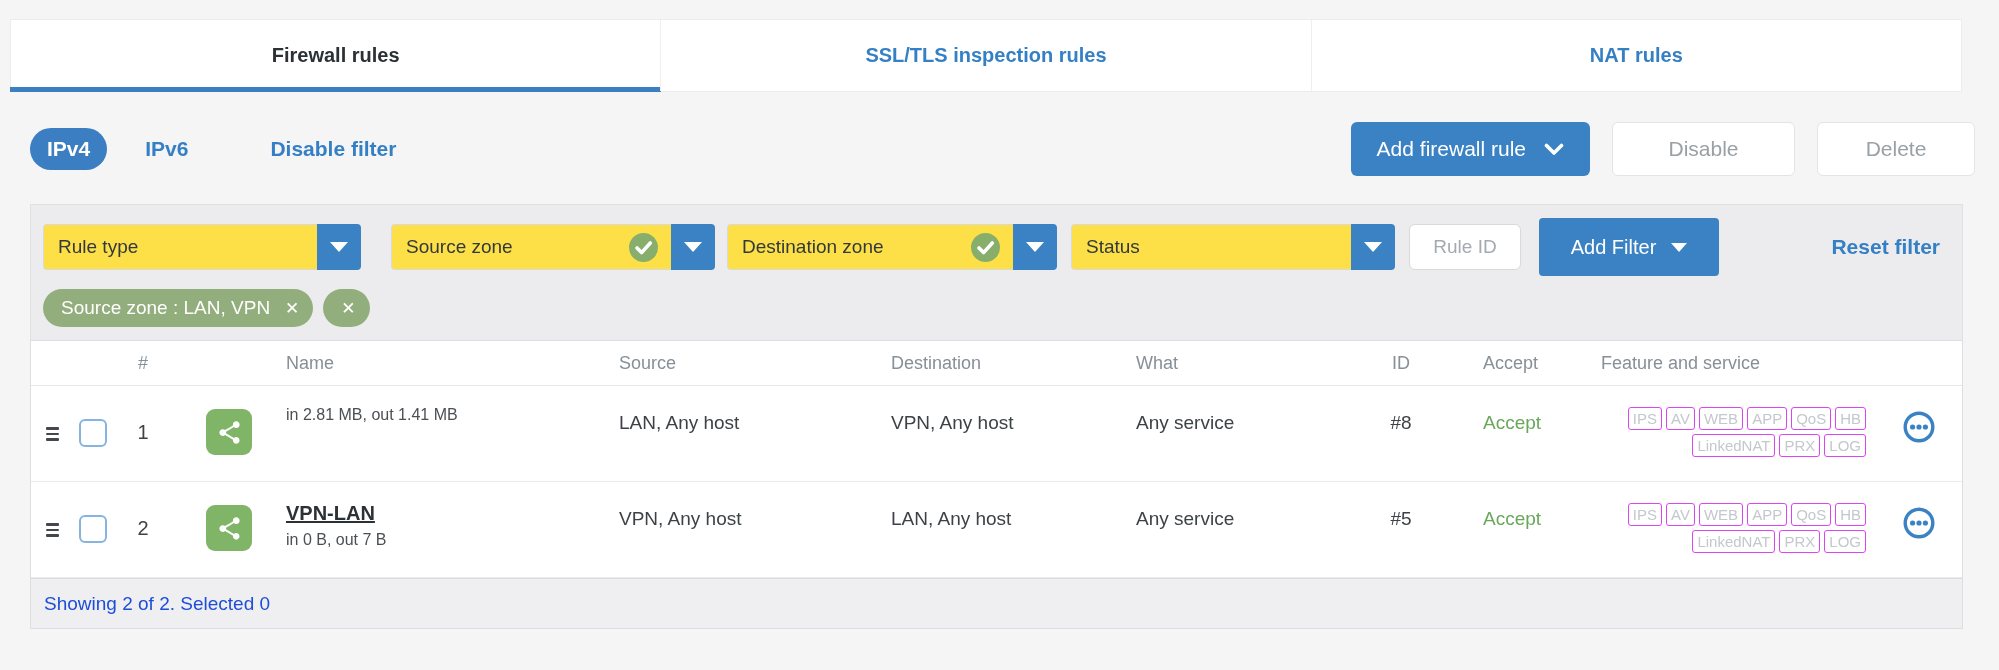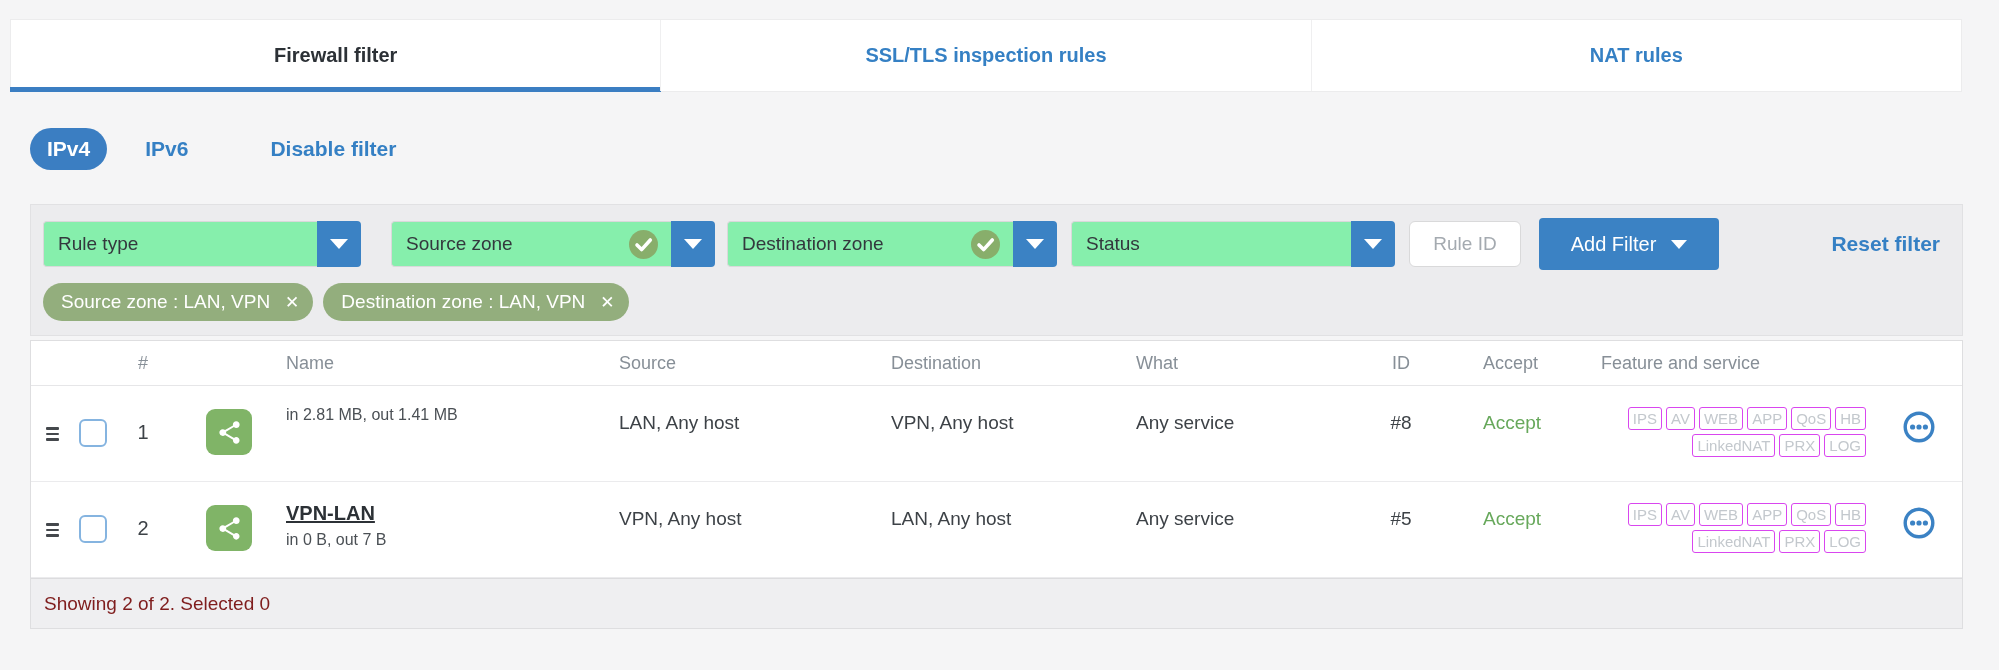--- a/index.html
+++ b/index.html
@@ -30,36 +30,36 @@
   .btn-primary { background:#3b82c4; color:#fff; border:none; padding:0 26px; gap:18px; }
   .btn-plain { background:#fff; color:#9aa0a6; border:1px solid #e4e4e5; }
   .btn-disable { width:183px; }
   .btn-delete { width:158px; }
 
   
   .filter-panel { position:absolute; left:30px; top:204px; width:1933px;
                   background:#ececee; border:1px solid #e1e1e3; padding:13px 12px 14px; }
   .filter-row { display:flex; align-items:center; }
   .dd { display:flex; height:46px; cursor:pointer; }
-  .dd-field { background:#86efac; border:1px solid #d9d9da; border-right:none;
+  .dd-field { background:#fde047; border:1px solid #d9d9da; border-right:none;
               border-radius:4px 0 0 4px; display:flex; align-items:center;
               justify-content:space-between; padding:0 12px 0 14px; font-size:19px; color:#33383d; }
   .dd-caret { width:44px; background:#3b82c4; border-radius:0 4px 4px 0;
               display:flex; align-items:center; justify-content:center; }
   .tri-down { width:0; height:0; border-left:9px solid transparent;
               border-right:9px solid transparent; border-top:10px solid #fff; }
   .tri-down.sm { border-left-width:8px; border-right-width:8px; border-top-width:9px; }
   .w1 .dd-field { width:274px; } .w2 .dd-field { width:280px; }
   .w3 .dd-field { width:286px; } .w4 .dd-field { width:280px; }
   .m30 { margin-right:30px; } .m12 { margin-right:12px; } .m14 { margin-right:14px; }
   .ruleid { width:112px; height:46px; border:1px solid #d9d9da; border-radius:6px;
             background:#fff; text-align:center; font-size:19px; color:#5a5f64;
             font-family:inherit; margin-right:18px; outline:none; }
   .ruleid::placeholder { color:#a4aab0; }
-  .btn-addfilter { min-width:180px; height:52px; background:#3b82c4; border:none;
+  .btn-addfilter { min-width:180px; height:58px; background:#3b82c4; border:none;
                    border-radius:4px; color:#fff; font-size:20px; padding:12px 24px;
                    display:flex; align-items:center; justify-content:center; gap:15px; cursor:pointer; font-family:inherit; }
   .reset { margin-left:auto; margin-right:10px; color:#3580c4; font-weight:700;
            font-size:21px; cursor:pointer; }
   .chip-row { margin-top:13px; display:flex; gap:10px; }
   .chip { background:#93ae7d; color:#fff; font-size:19px; height:38px; border-radius:19px;
           display:flex; align-items:center; padding:0 14px 0 18px; gap:15px; }
   .chip-x { font-weight:700; font-size:17px; cursor:pointer; line-height:1; }
 
   
@@ -94,43 +94,53 @@
   .name-wrap { margin-top:20px; }
   .name-main { font-size:20px; font-weight:700; color:#2c3136; text-decoration:underline; cursor:pointer; }
   .name-sub  { font-size:16px; color:#4b5055; margin-top:6px; }
   .cell-txt  { margin-top:26px; }
   .action-txt{ margin-top:26px; color:#67a85b; font-weight:400; }
   .badges { margin-top:19px; line-height:1.15; }
   .badge { display:inline-block; border:1px solid #d946ef; color:#c3c8cd; font-size:15px;
            line-height:21px; padding:0 4px; border-radius:3px; margin:2px 2px; }
   .menu-btn { margin-top:24px; cursor:pointer; height:34px; }
   .tfoot { height:50px; background:#efeff1; border-top:1px solid #dcdcde;
-           display:flex; align-items:center; padding-left:13px; font-size:19px; color:#7f1d1d; }
+           display:flex; align-items:center; padding-left:13px; font-size:19px; color:#1d4ed8; }
 </style>
 </head>
 <body>
 
 <div class="page">
 
   <div class="tabbar">
     <div class="tab active">
-      <span>Firewall filter</span>
+      <span>Firewall rules</span>
     </div>
     <div class="tab">
       <span>SSL/TLS inspection rules</span>
     </div>
     <div class="tab">
       <span>NAT rules</span>
     </div>
   </div>
 
   <div class="controls">
     <span class="pill-ipv4">IPv4</span>
     <span class="ipv6">IPv6</span>
     <span class="disable-filter">Disable filter</span>
+    <div class="ctl-right">
+      <button class="btn btn-primary">
+        <span>Add firewall rule</span>
+        <svg width="20" height="13" viewBox="0 0 20 13">
+            <path d="M2.5 2.5 L10 10 L17.5 2.5" stroke="#fff" stroke-width="3.6" fill="none" stroke-linecap="round" stroke-linejoin="round"></path>
+          </svg>
+      </button>
+      <button class="btn btn-plain btn-disable">Disable</button>
+      <button class="btn btn-plain btn-delete">Delete</button>
+    </div>
   </div>
 
   <div class="filter-panel">
     <div class="filter-row">
 
       <div class="dd w1 m30">
         <div class="dd-field">
           <span>Rule type</span>
         </div>
         <div class="dd-caret">
@@ -182,21 +192,20 @@
 
       <span class="reset">Reset filter</span>
     </div>
 
     <div class="chip-row">
       <div class="chip">
         <span>Source zone : LAN, VPN</span>
         <span class="chip-x">✕</span>
       </div>
       <div class="chip">
-        <span>Destination zone : LAN, VPN</span>
         <span class="chip-x">✕</span>
       </div>
     </div>
   </div>
 
   <div class="tbl">
     <div class="thead">
       <div class="c-drag"></div>
       <div class="c-check"></div>
       <div class="c-num">#</div>

